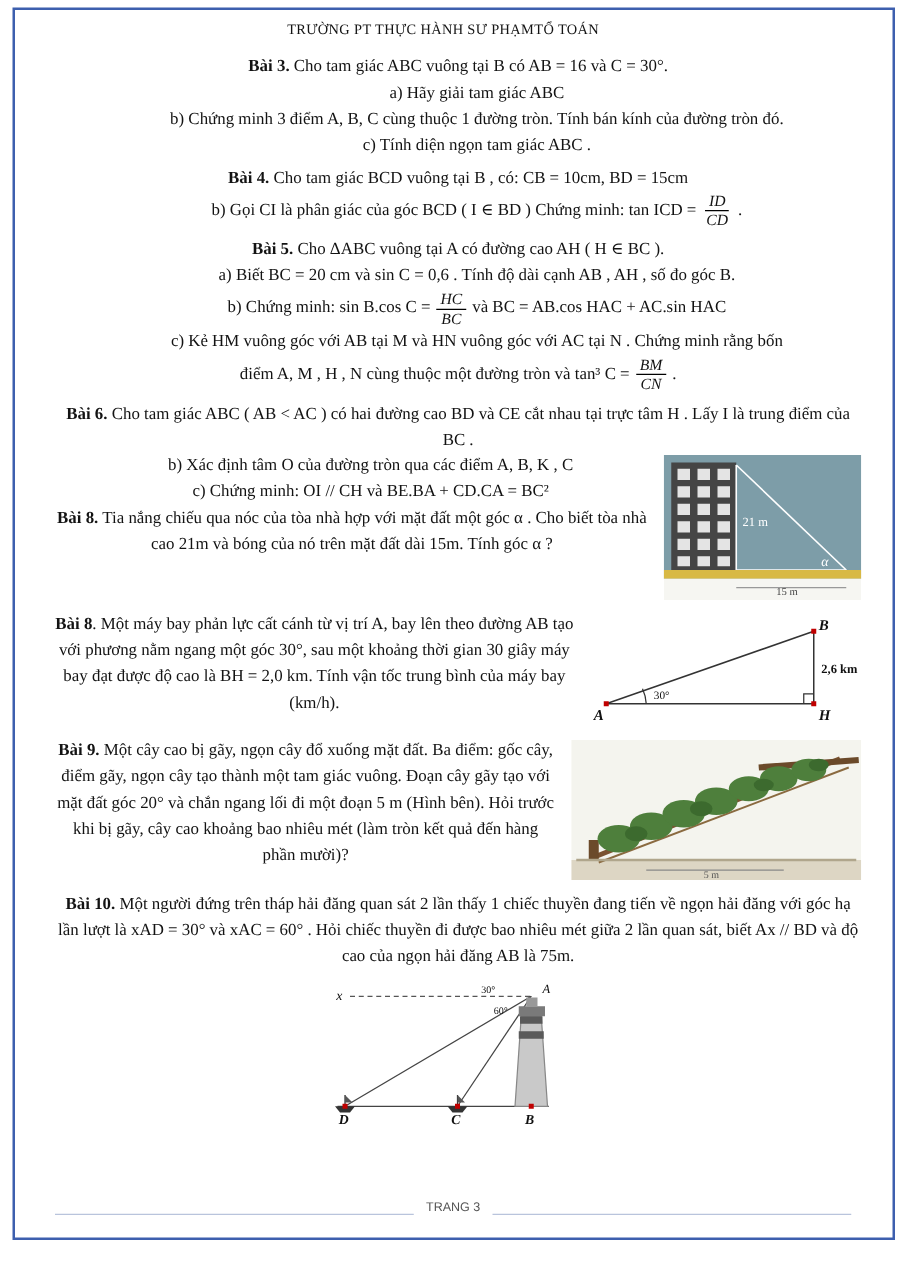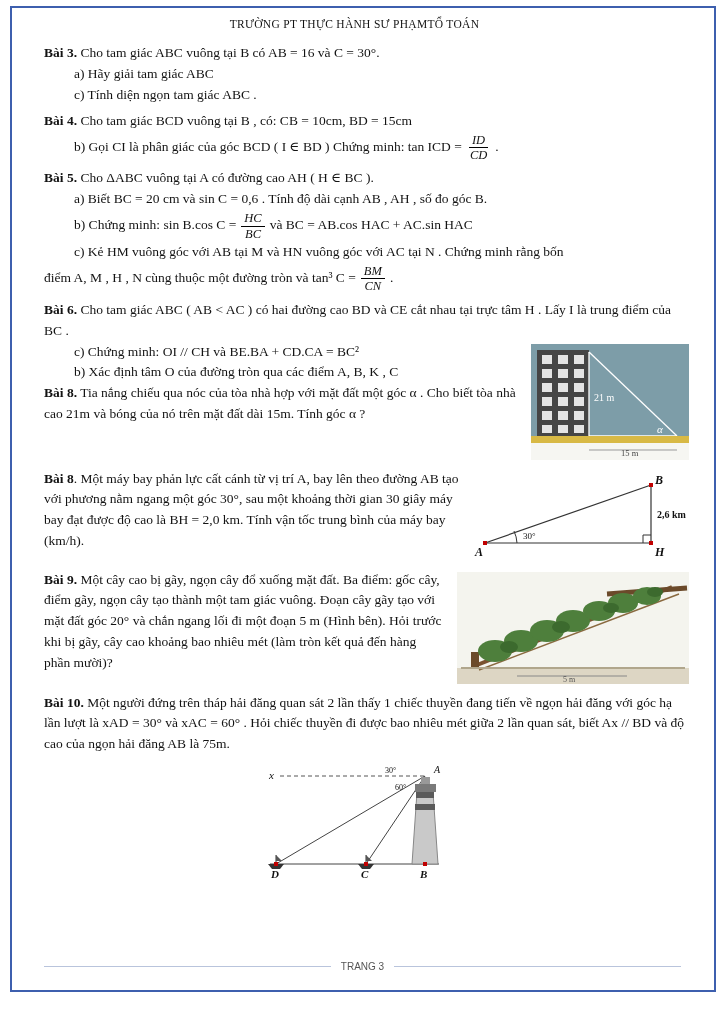--- a/index.html
+++ b/index.html
@@ -3,46 +3,47 @@
 <meta charset="utf-8">
 <style>
   *{margin:0;padding:0;box-sizing:border-box;}
   html,body{background:#fff;}
   body{width:725px;height:1024px;font-family:"Liberation Serif","DejaVu Serif",serif;font-size:13.5px;color:#131313;}
   .page{position:relative;width:725px;height:1024px;padding:18px 36px 0 44px;overflow:hidden;background:#fff;}
   .frame{position:absolute;left:10px;top:6px;right:9px;bottom:32px;border:2px solid #3d5fae;pointer-events:none;}
   .hdr{display:flex;justify-content:center;font-size:11.5px;letter-spacing:.3px;margin-bottom:13px;padding-right:24px;}
   .prob{margin-bottom:5px;}
   .flowroot{display:flow-root;margin-bottom:5px;}
-  p{line-height:1.55;}
+  p{line-height:1.55;text-align:center;}
   .item{padding-left:30px;}
   .lbl{font-weight:bold;}
   .frac{display:inline-flex;flex-direction:column;align-items:center;vertical-align:middle;font-style:italic;line-height:1.15;margin:1px 5px;font-size:12.5px;}
   .fnum{border-bottom:1px solid #000;padding:0 3px;}
   .fden{padding:0 3px;}
   .fig-right{float:right;margin:2px 0 4px 12px;}
   .fig-center{display:block;margin:5px auto 0 auto;}
-  .footer{position:absolute;left:44px;right:44px;bottom:52px;display:flex;align-items:center;gap:10px;color:#555;font-size:10px;font-family:"Liberation Sans","DejaVu Sans",sans-serif;}
+  .footer{position:absolute;left:44px;right:44px;bottom:52px;display:flex;align-items:flex-end;gap:10px;color:#555;font-size:10px;font-family:"Liberation Sans","DejaVu Sans",sans-serif;}
   .footer .rule{flex:1;border-top:1px solid #b9c4dc;height:0;}
   svg text{font-family:"Liberation Serif","DejaVu Serif",serif;}
 </style>
 </head>
 <body>
 
 <div class="page">
   <div class="frame"></div>
 
   <div class="hdr">
     <span>TRƯỜNG PT THỰC HÀNH SƯ PHẠM</span>
     <span>TỔ TOÁN</span>
   </div>
 
   <div class="prob">
     <p><span class="lbl">Bài 3.</span> <span>Cho tam giác ABC vuông tại B có AB = 16 và C = 30°.</span></p>
     <p class="item">a)  Hãy giải tam giác ABC</p>
+    <p class="item">b) Chứng minh 3 điểm A, B, C cùng thuộc 1 đường tròn. Tính bán kính của đường tròn đó.</p>
     <p class="item">c) Tính diện ngọn tam giác ABC .</p>
   </div>
 
   <div class="prob">
     <p><span class="lbl">Bài 4.</span> <span>Cho tam giác BCD vuông tại B , có: CB = 10cm, BD = 15cm</span></p>
     <p class="item">
       <span>b) Gọi CI là phân giác của góc BCD ( I ∈ BD ) Chứng minh: tan ICD =</span><span class="frac">
           <span class="fnum">ID</span>
           <span class="fden">CD</span>
         </span><span>.</span>
@@ -102,22 +103,22 @@
         <line x1="58" y1="8" x2="146" y2="92"></line>
         <line x1="58" y1="92" x2="146" y2="92"></line>
       </g>
       <rect x="0" y="92" width="158" height="7" fill="#d8b945"></rect>
       <rect x="0" y="99" width="158" height="17" fill="#f6f6f2"></rect>
       <text x="63" y="57" font-size="10" fill="#ffffff">21 m</text>
       <text x="126" y="89" font-size="11" fill="#ffffff" font-style="italic">α</text>
       <line x1="58" y1="106" x2="146" y2="106" stroke="#999" stroke-width="1"></line>
       <text x="90" y="112" font-size="8.5" fill="#444">15 m</text>
     </svg>
+    <p class="item">b)  Xác định tâm O của đường tròn qua các điểm A, B, K , C</p>
     <p class="item">c)  Chứng minh: OI // CH và BE.BA + CD.CA = BC²</p>
-    <p class="item">b)  Xác định tâm O của đường tròn qua các điểm A, B, K , C</p>
     <p><span class="lbl">Bài 8.</span> <span>Tia nắng chiếu qua nóc của tòa nhà hợp với mặt đất một góc α . Cho biết tòa nhà cao 21m và bóng của nó trên mặt đất dài 15m. Tính góc α ?</span></p>
   </div>
 
   <div class="flowroot">
     <svg class="fig-right" width="218" height="90" viewBox="0 0 218 90">
       <g stroke="#333" stroke-width="1.2" fill="none">
         <line x1="14" y1="72" x2="180" y2="72"></line>
         <line x1="14" y1="72" x2="180" y2="14"></line>
         <line x1="180" y1="14" x2="180" y2="72"></line>
         <polyline points="172,72 172,64 180,64" stroke-width="1"></polyline>

